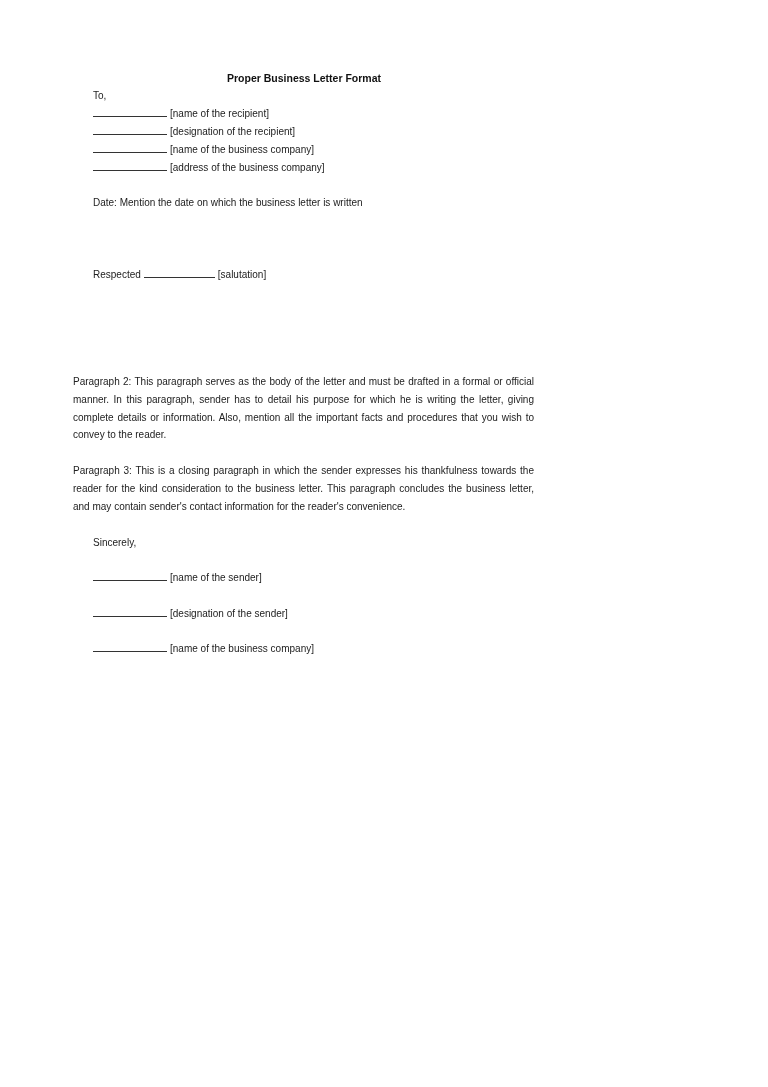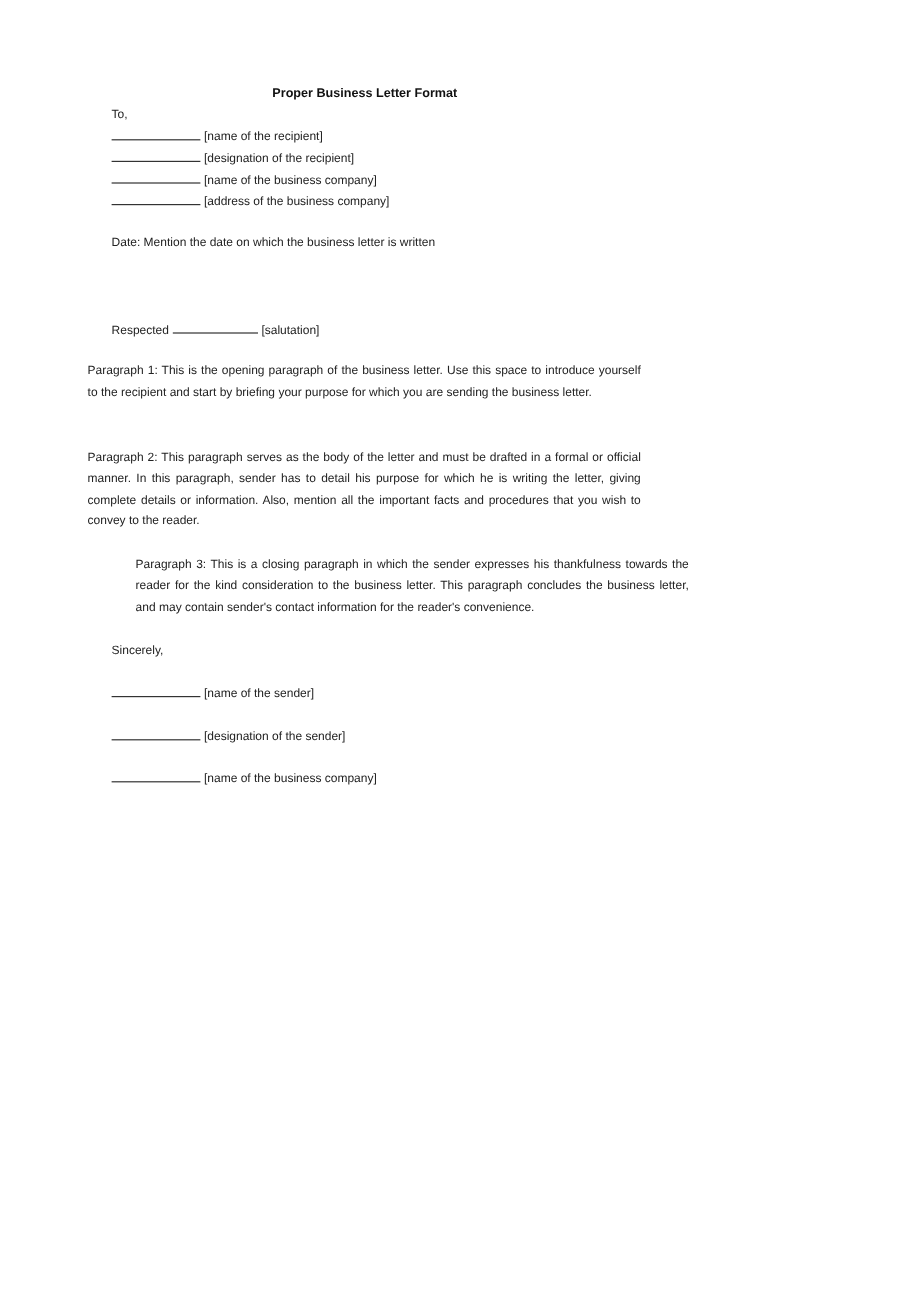--- a/index.html
+++ b/index.html
@@ -85,25 +85,24 @@
     <span class="blank"></span><span>[address of the business company]</span>
   </div>
 
   <div class="line" style="top:197px;">Date: Mention the date on which the business letter is written</div>
 
 
   <div class="line" style="top:269px;text-align:right;">
     <span>Respected</span><span class="blank blank-sal"></span><span>[salutation]</span>
   </div>
 
-  <div class="para" style="top:301px;">Paragraph 1:  This is the opening paragraph of the business letter. Use this space to introduce yourself to the recipient and start by briefing your purpose for which you are sending the business letter.</div>
 
   <div class="para" style="top:373px;">Paragraph 2: This paragraph serves as the body of the letter and must be drafted in a formal or official manner. In this paragraph, sender has to detail his purpose for which he is writing the letter, giving complete details or information. Also, mention all the important facts and procedures that you wish to convey to the reader.</div>
 
-  <div class="para" style="top:462px;margin-left:40px;">Paragraph 3: This is a closing paragraph in which the sender expresses his thankfulness towards the reader for the kind consideration to the business letter. This paragraph concludes the business letter, and may contain sender's contact information for the reader's convenience.</div>
+  <div class="para" style="top:462px;">Paragraph 3: This is a closing paragraph in which the sender expresses his thankfulness towards the reader for the kind consideration to the business letter. This paragraph concludes the business letter, and may contain sender's contact information for the reader's convenience.</div>
 
   <div class="line" style="top:537px;">Sincerely,</div>
 
   <div class="line" style="top:572px;text-align:center;">
     <span class="blank"></span><span>[name of the sender]</span>
   </div>
   <div class="line" style="top:608px;">
     <span class="blank"></span><span>[designation of the sender]</span>
   </div>
   <div class="line" style="top:643px;">

